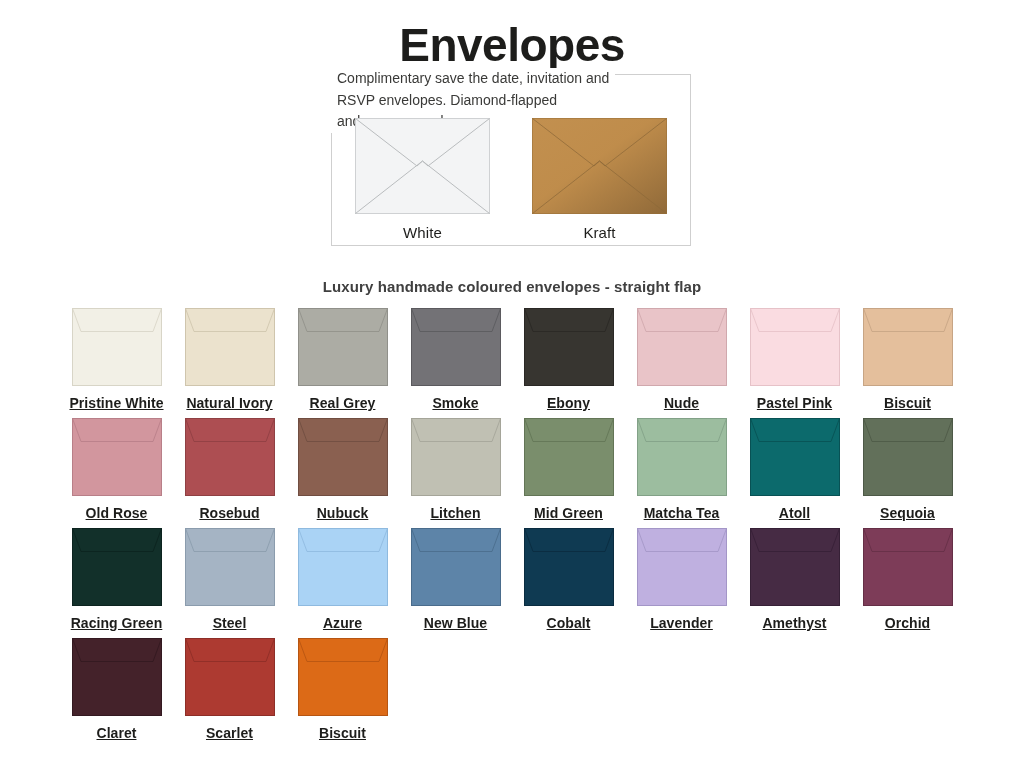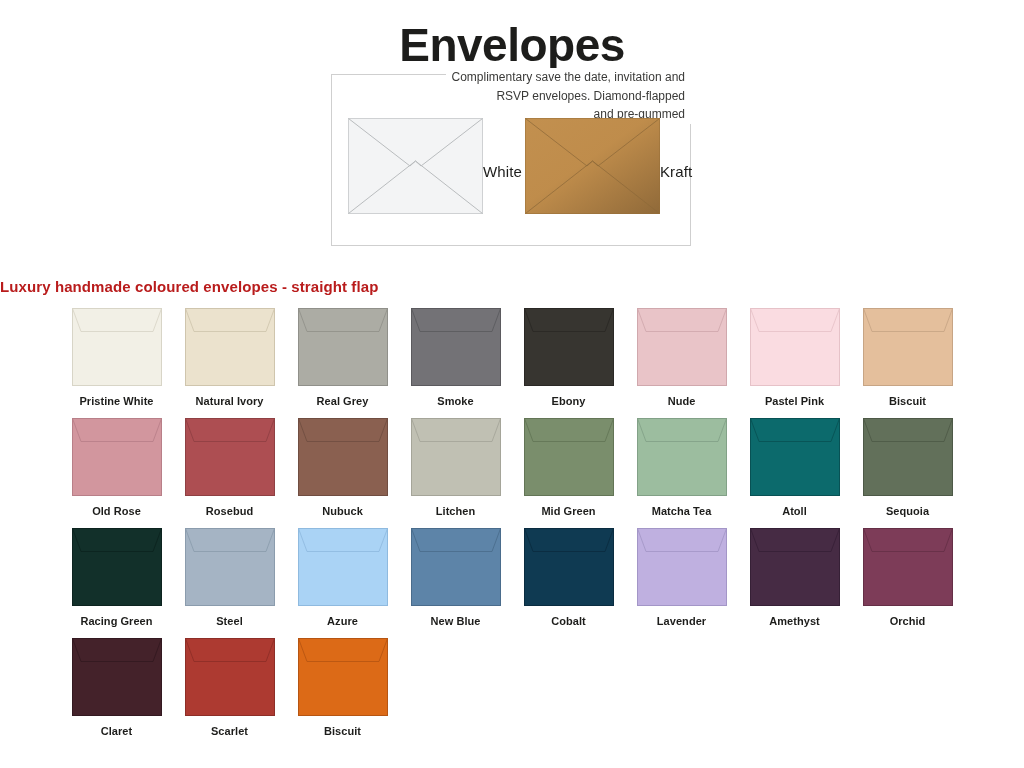--- a/index.html
+++ b/index.html
@@ -35,22 +35,22 @@
     width: 360px;
     height: 172px;
     box-sizing: border-box;
     border: 1px solid #cfcfcf;
   }
   .intro-text {
     position: absolute;
     left: 331px;
     top: 68px;
     width: 360px;
-    text-align: right;
-    font-size: 12px;
+    text-align: left;
+    font-size: 14px;
     line-height: 1.55;
     color: #3a3a38;
   }
   .intro-text span.line {
     display: inline-block;
     background: #ffffff;
     padding: 0 6px;
   }
 
   .sample-row {
@@ -58,21 +58,21 @@
     left: 331px;
     top: 118px;
     width: 360px;
     display: flex;
     justify-content: center;
     gap: 28px;
   }
   .sample {
     width: 149px;
     display: flex;
-    flex-direction: row;
+    flex-direction: column;
     align-items: center;
   }
   .sample-env {
     width: 135px;
     height: 96px;
     position: relative;
   }
   .sample-env svg { display: block; width: 135px; height: 96px; }
   .sample-label {
     margin-top: 10px;
@@ -81,23 +81,24 @@
     text-align: center;
     letter-spacing: 0.1px;
   }
 
   
   .section-heading {
     position: absolute;
     top: 278px;
     left: 0;
     width: 1024px;
+    text-align: center;
     font-size: 15px;
     font-weight: 700;
-    color: #b91c1c;
+    color: #404040;
     letter-spacing: 0.1px;
   }
 
   
   .swatch-grid {
     position: absolute;
     left: 60px;
     top: 308px;
     width: 904px;
     display: grid;
@@ -113,26 +114,27 @@
     align-items: center;
   }
   .swatch-env {
     width: 90px;
     height: 78px;
     position: relative;
   }
   .swatch-env svg { display: block; width: 90px; height: 78px; }
   .swatch-label {
     margin-top: 9px;
-    font-size: 11px;
+    font-size: 14px;
     font-weight: 600;
     color: #1d1d1b;
     text-align: center;
     letter-spacing: 0.05px;
     white-space: nowrap;
+    text-decoration: underline;
   }
 </style>
 </head>
 <body>
 
 <h1 class="page-title">Envelopes</h1>
 
 <div class="intro-box"></div>
 
 <div class="intro-text">

